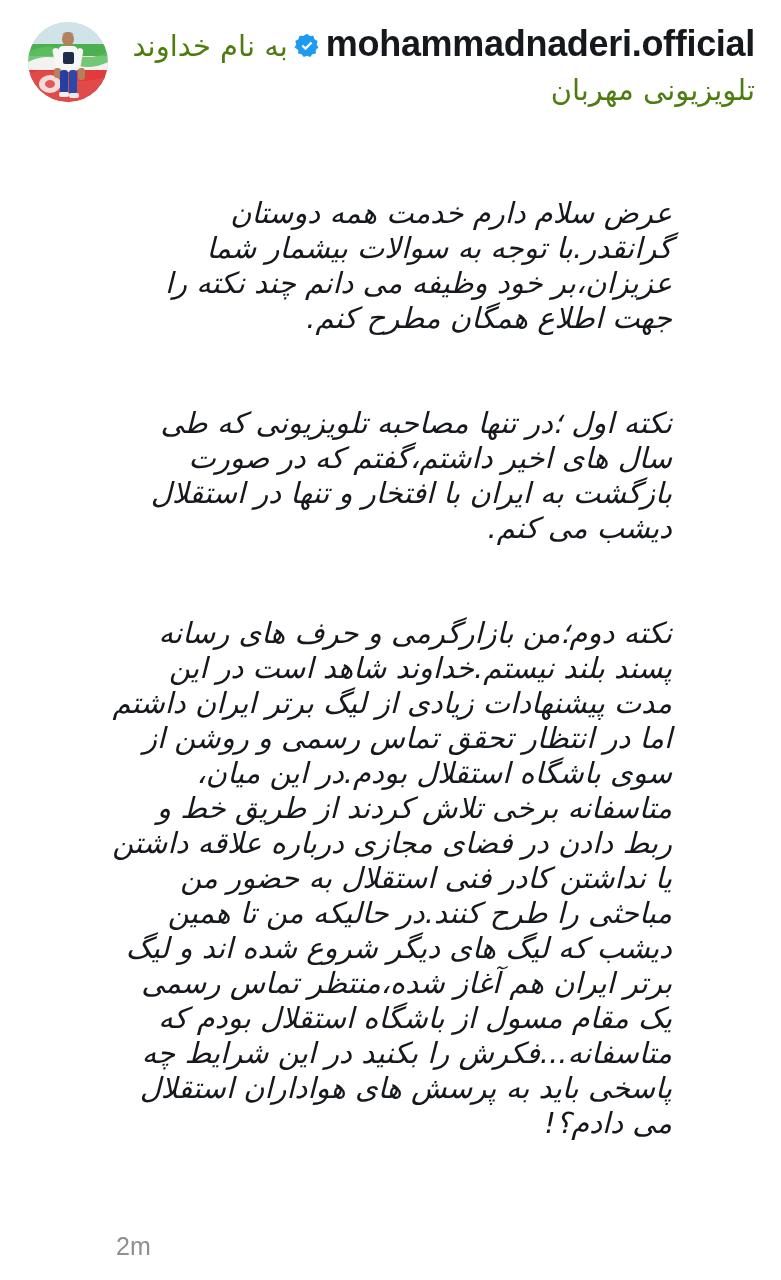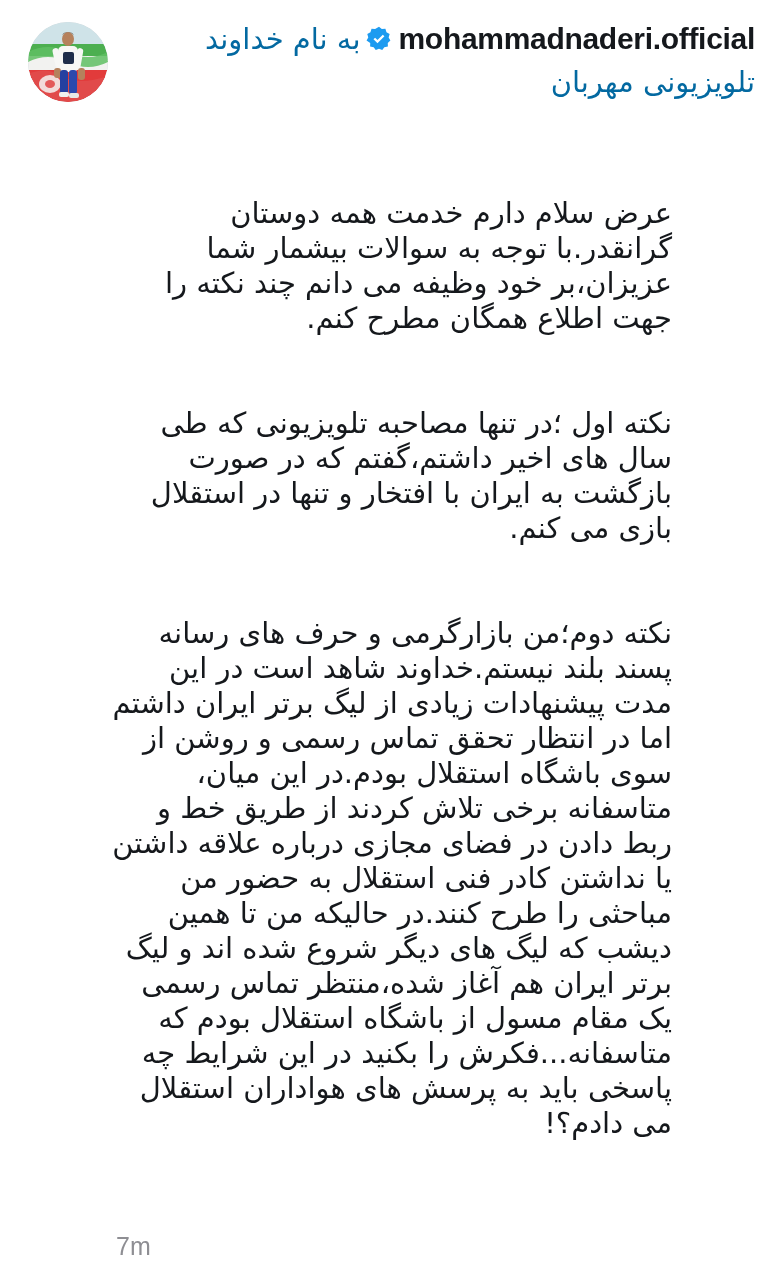--- a/index.html
+++ b/index.html
@@ -63,42 +63,42 @@
     font-size: 30px;
     line-height: 1.42;
     color: #15181c;
     unicode-bidi: plaintext;
     white-space: normal;
   }
 
   .username {
     font-family: "Liberation Sans", "DejaVu Sans", sans-serif;
     font-weight: bold;
-    font-size: 30px;
+    font-size: 36px;
     color: #15181c;
     letter-spacing: -0.3px;
     direction: ltr;
     unicode-bidi: isolate;
   }
 
   .verified-badge {
     display: inline-block;
     vertical-align: middle;
     width: 26px;
     height: 26px;
     margin: 0 6px;
     position: relative;
     top: -2px;
   }
   .verified-badge svg { display: block; width: 26px; height: 26px; }
 
   .bism-text {
     font-family: "DejaVu Sans", sans-serif;
     font-size: 29px;
-    color: #0369a1;
+    color: #4d7c0f;
     direction: rtl;
     unicode-bidi: isolate;
   }
 
   
   .body-text {
     position: absolute;
     right: 109px;
     top: 126px;
     width: 564px;
@@ -109,20 +109,21 @@
     line-height: 35px;
     color: #15181c;
     white-space: pre-wrap;
     word-wrap: break-word;
     letter-spacing: -0.1px;
   }
 
   .body-text p {
     margin: 0;
     padding: 0;
+    font-style: italic;
   }
 
   
   .meta-row {
     position: absolute;
     left: 116px;
     top: 1232px;
     display: flex;
     align-items: center;
     gap: 18px;
@@ -182,23 +183,23 @@
               <path fill="#1d9bf0" d="M12 0.8l2.6 2.0 3.3-0.3 1.0 3.2 2.9 1.6-0.9 3.2 1.6 2.9-2.4 2.3 0.1 3.3-3.3 0.5-1.9 2.7-3.0-1.3-3.0 1.3-1.9-2.7-3.3-0.5 0.1-3.3L0.5 13.4l1.6-2.9L1.2 7.3l2.9-1.6 1.0-3.2 3.3 0.3z"></path>
               <path fill="#ffffff" d="M10.6 15.9L6.9 12.3l1.5-1.5 2.2 2.1 4.9-4.9 1.5 1.5z"></path>
             </svg></span><span class="username">mohammadnaderi.official</span></div>
       <div class="name-line"><span class="bism-text">تلویزیونی مهربان</span></div>
     </div>
 
   </div>
 
   <div class="body-text">
     <p>عرض سلام دارم خدمت همه دوستان گرانقدر.با توجه به سوالات بیشمار شما عزیزان،بر خود وظیفه می دانم چند نکته را جهت اطلاع همگان مطرح کنم.</p>
-    <p>نکته اول ؛در تنها مصاحبه تلویزیونی که طی سال های اخیر داشتم،گفتم که در صورت بازگشت به ایران با افتخار و تنها در استقلال بازی می کنم.</p>
+    <p>نکته اول ؛در تنها مصاحبه تلویزیونی که طی سال های اخیر داشتم،گفتم که در صورت بازگشت به ایران با افتخار و تنها در استقلال دیشب می کنم.</p>
     <p>نکته دوم؛من بازارگرمی و حرف های رسانه پسند بلند نیستم.خداوند شاهد است در این مدت پیشنهادات زیادی از لیگ برتر ایران داشتم اما در انتظار تحقق تماس رسمی و روشن از سوی باشگاه استقلال بودم.در این میان، متاسفانه برخی تلاش کردند از طریق خط و ربط دادن در فضای مجازی درباره علاقه داشتن یا نداشتن کادر فنی استقلال به حضور من مباحثی را طرح کنند.در حالیکه من تا همین دیشب که لیگ های دیگر شروع شده اند و لیگ برتر ایران هم آغاز شده،منتظر تماس رسمی یک مقام مسول از باشگاه استقلال بودم که متاسفانه...فکرش را بکنید در این شرایط چه پاسخی باید به پرسش های هواداران استقلال می دادم؟!</p>
     
     
   </div>
 
   <div class="meta-row">
-    <span class="timestamp">7m</span>
+    <span class="timestamp">2m</span>
   </div>
 
 </div>
 
 </body></html>

